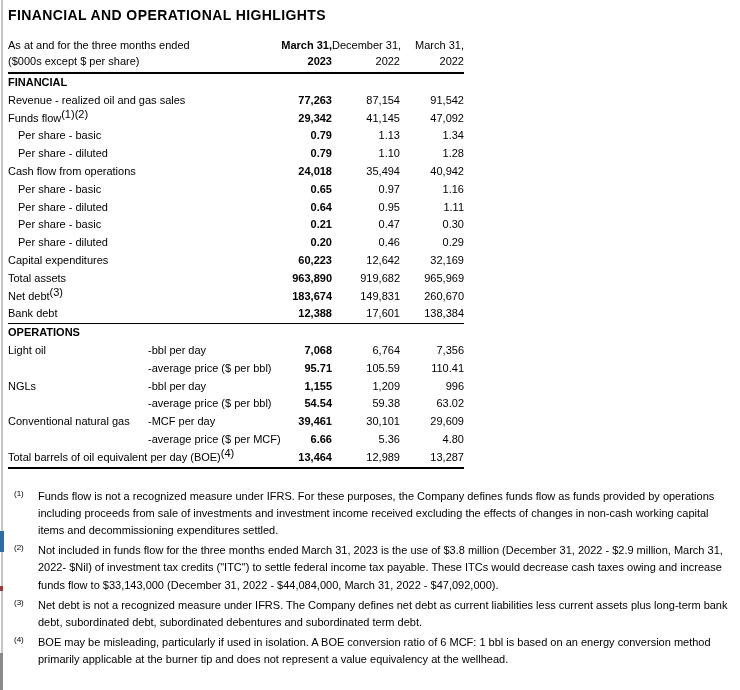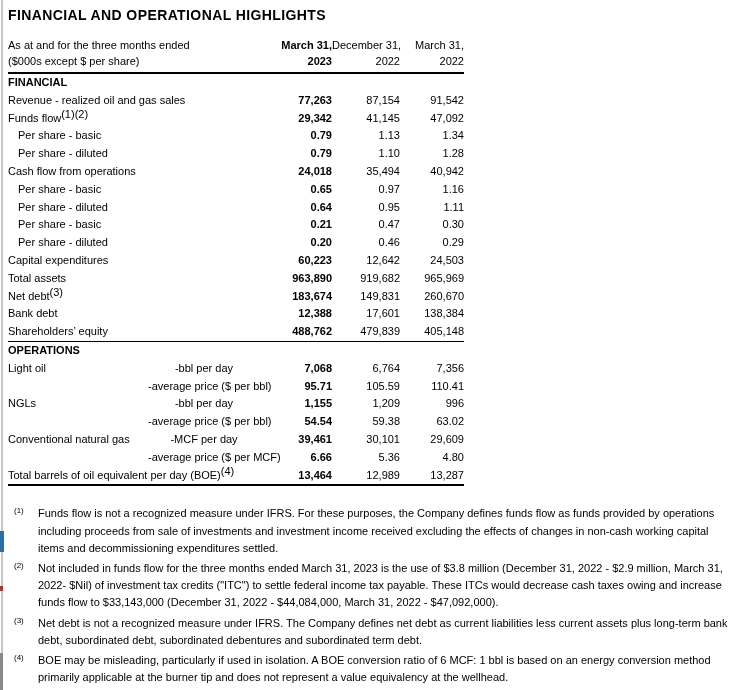--- a/index.html
+++ b/index.html
@@ -14,21 +14,21 @@
 
   .title { font-size: 14px; font-weight: bold; letter-spacing: 0.4px; margin-bottom: 14px; }
 
   .fin-table { width: 456px; font-size: 11px; }
   .row { display: grid; grid-template-columns: 140px 112px 72px 68px 64px; align-items: baseline; height: 17.8px; line-height: 17.8px; }
   .thead .row { height: 16px; line-height: 16px; }
   .thead { border-bottom: 2px solid #000; padding-bottom: 3px; }
   .cell { white-space: nowrap; overflow: visible; }
   .lbl-merged { grid-column: 1 / 3; }
   .lbl-a { grid-column: 1; }
-  .lbl-b { grid-column: 2; text-align: center; }
+  .lbl-b { grid-column: 2; }
   .num { text-align: right; }
   .n1 { grid-column: 3; } .n2 { grid-column: 4; } .n3 { grid-column: 5; }
   .b { font-weight: bold; }
   .indent { padding-left: 10px; }
   .section.financial { border-bottom: 1.5px solid #000; }
   .section.operations { border-bottom: 2px solid #000; }
   sup.fn-ref { font-size: 11px; vertical-align: 4px; line-height: 0; }
 
   .footnotes { margin-top: 19px; width: 722px; }
   .footnote { display: grid; grid-template-columns: 30px 1fr; margin-bottom: 3px; }
@@ -118,45 +118,39 @@
           <div class="row">
             <div class="cell lbl-merged indent">Per share - diluted</div>
             <div class="cell num n1 b">0.20</div>
             <div class="cell num n2">0.46</div>
             <div class="cell num n3">0.29</div>
           </div>
           <div class="row">
             <div class="cell lbl-merged">Capital expenditures</div>
             <div class="cell num n1 b">60,223</div>
             <div class="cell num n2">12,642</div>
-            <div class="cell num n3">24,503</div>
+            <div class="cell num n3">32,169</div>
           </div>
           <div class="row">
             <div class="cell lbl-merged">Total assets</div>
             <div class="cell num n1 b">963,890</div>
             <div class="cell num n2">919,682</div>
             <div class="cell num n3">965,969</div>
           </div>
           <div class="row">
             <div class="cell lbl-merged">Net debt<sup class="fn-ref">(3)</sup></div>
             <div class="cell num n1 b">183,674</div>
             <div class="cell num n2">149,831</div>
             <div class="cell num n3">260,670</div>
           </div>
           <div class="row">
             <div class="cell lbl-merged">Bank debt</div>
             <div class="cell num n1 b">12,388</div>
             <div class="cell num n2">17,601</div>
             <div class="cell num n3">138,384</div>
-          </div>
-          <div class="row">
-            <div class="cell lbl-merged">Shareholders’ equity</div>
-            <div class="cell num n1 b">488,762</div>
-            <div class="cell num n2">479,839</div>
-            <div class="cell num n3">405,148</div>
           </div>
         </div>
         <div class="section operations">
           <div class="row">
             <div class="cell lbl-merged b">OPERATIONS</div>
           </div>
           <div class="row">
             <div class="cell lbl-a">Light oil</div>
             <div class="cell lbl-b">-bbl per day</div>
             <div class="cell num n1 b">7,068</div>

